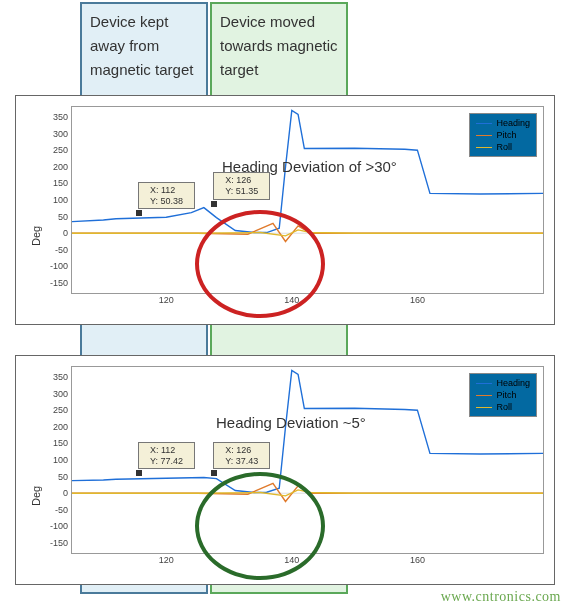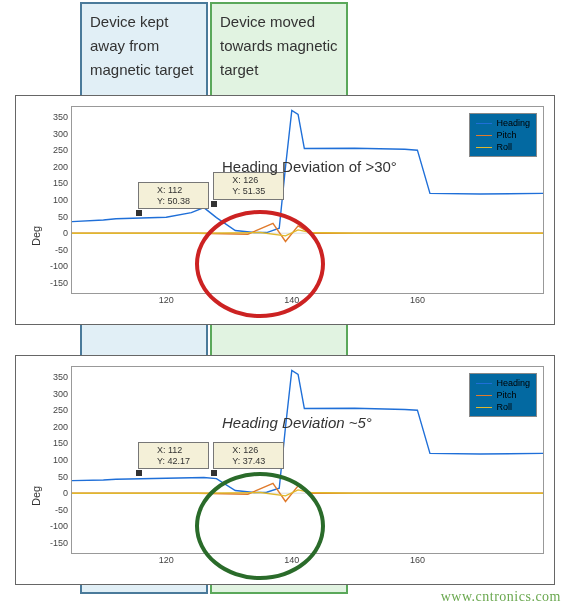--- a/index.html
+++ b/index.html
@@ -52,21 +52,21 @@
     border: 1px solid #888;
     padding: 3px 6px;
     font-size: 9px;
   }
   .legend-row { display: flex; align-items: center; gap: 4px; line-height: 12px; }
   .legend-line { width: 16px; height: 0; border-top: 1.5px solid; }
   .datatip {
     position: absolute;
     background: #f4f0d8;
     border: 1px solid #777;
-    padding: 2px 18px;
+    padding: 2px 11px;
     font-size: 9px;
     color: #333;
     line-height: 1.2;
   }
   .datatip::after {
     content: "";
     position: absolute;
     width: 6px; height: 6px;
     background: #333;
     left: -3px; bottom: -8px;
@@ -191,21 +191,21 @@
           <span class="legend-line" style="border-color:#e07a2c"></span>
           <span>Pitch</span>
         </div>
       <div class="legend-row">
           <span class="legend-line" style="border-color:#e0b82c"></span>
           <span>Roll</span>
         </div>
     </div>
     <div class="datatip" style="left:14%;bottom:45%;">
       <span>X: 112</span><br>
-      <span>Y: 42.17</span>
+      <span>Y: 77.42</span>
     </div>
     <div class="datatip" style="left:30%;bottom:45%;">
       <span>X: 126</span><br>
       <span>Y: 37.43</span>
     </div>
   <div class="ytick" style="top: 176.036px;">-150</div>
       <div class="ytick" style="top: 159.429px;">-100</div>
       <div class="ytick" style="top: 142.821px;">-50</div>
       <div class="ytick" style="top: 126.214px;">0</div>
       <div class="ytick" style="top: 109.607px;">50</div>
@@ -215,18 +215,18 @@
       <div class="ytick" style="top: 43.1786px;">250</div>
       <div class="ytick" style="top: 26.5714px;">300</div>
       <div class="ytick" style="top: 9.96429px;">350</div>
       <div class="xtick" style="left: 94.2px;">120</div>
       <div class="xtick" style="left: 219.8px;">140</div>
       <div class="xtick" style="left: 345.4px;">160</div>
     </div>
 </div>
 
 <div class="annotation" style="left:222px;top:154px;">Heading Deviation of &gt;30°</div>
-<div class="annotation" style="left:222px;top:410px;font-style:italic;">Heading Deviation ~5°</div>
+<div class="annotation" style="left:216px;top:410px;">Heading Deviation ~5°</div>
 
 <div class="circle-highlight circle-red" style="left:195px;top:210px;width:130px;height:108px;"></div>
 <div class="circle-highlight circle-green" style="left:195px;top:472px;width:130px;height:108px;"></div>
 
 <div class="watermark">www.cntronics.com</div>
 
 </body></html>

